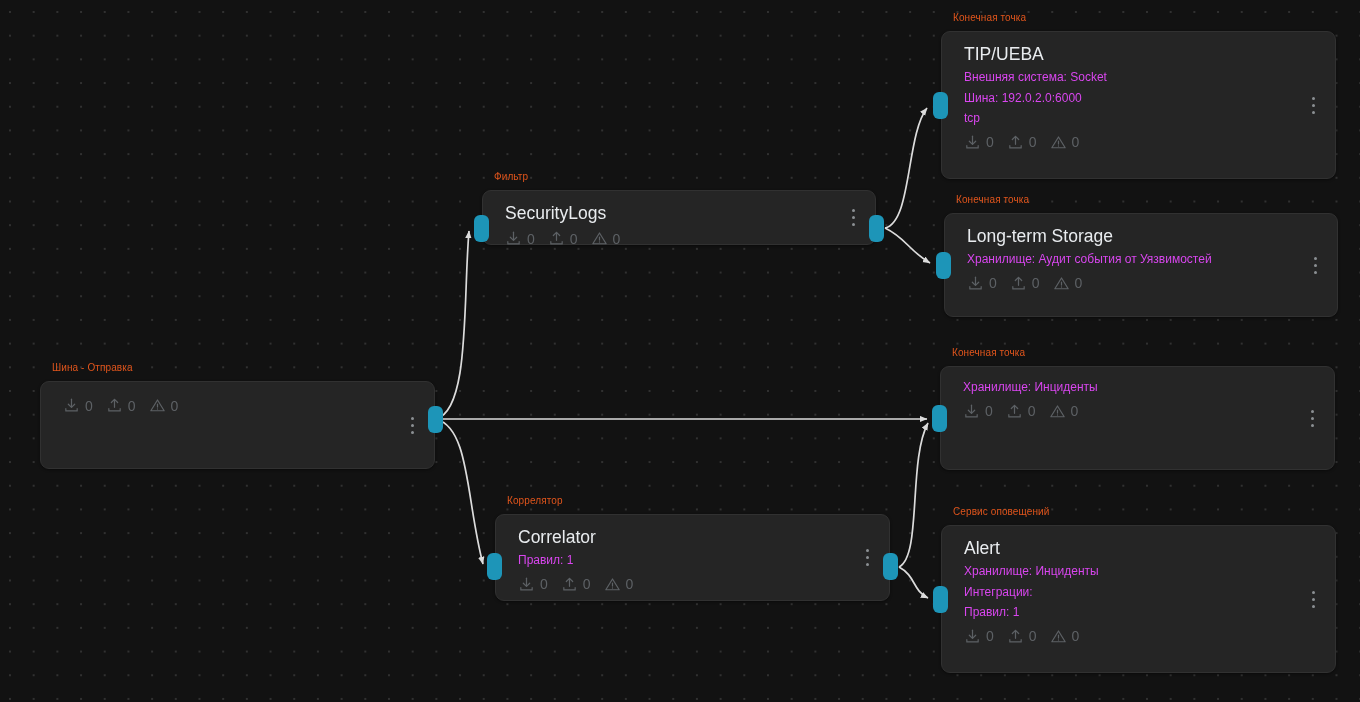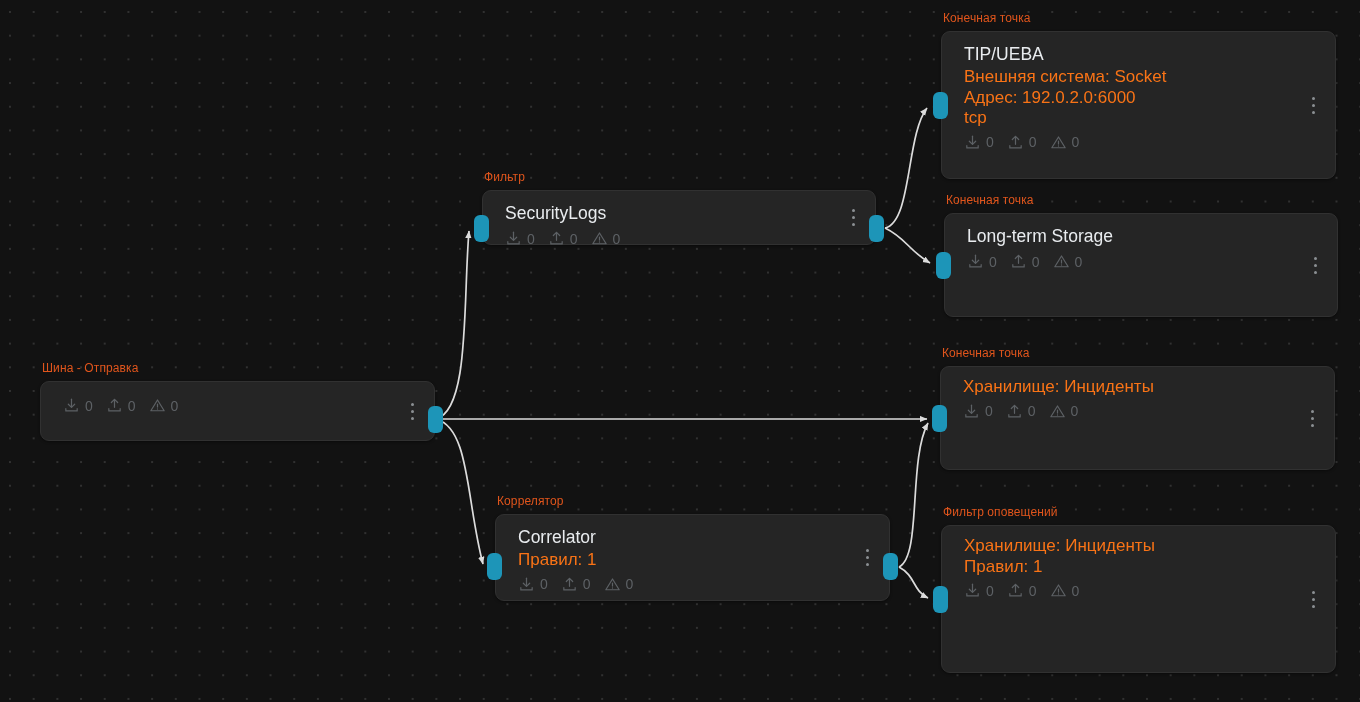--- a/index.html
+++ b/index.html
@@ -31,23 +31,23 @@
     z-index: 1;
   }
 
   
   .node {
     position: absolute;
     z-index: 2;
   }
   .node-label {
     position: absolute;
-    left: 2px;
+    left: 12px;
     top: -22px;
-    font-size: 12px;
+    font-size: 10px;
     color: #e0551c;
     white-space: nowrap;
     letter-spacing: 0.1px;
     line-height: 18px;
   }
   .card {
     position: absolute;
     left: 0;
     top: 0;
     width: 100%;
@@ -66,22 +66,22 @@
   }
   .node-title {
     font-size: 17.5px;
     color: #e9ecef;
     line-height: 24px;
     margin: 0 0 1px 0;
     white-space: nowrap;
     font-weight: 400;
   }
   .node-sub {
-    font-size: 17px;
-    color: #f97316;
+    font-size: 12px;
+    color: #d946ef;
     line-height: 20.5px;
     white-space: nowrap;
   }
 
   
   .stats {
     display: flex;
     align-items: center;
     gap: 13px;
     margin-top: 5px;
@@ -156,21 +156,21 @@
       <path d="M 885,228 C 912,222 906,135 927,108"></path>
 
       <path d="M 885,228 C 906,238 908,250 930,263"></path>
 
       <path d="M 899,567 C 922,556 908,460 928,423"></path>
 
       <path d="M 899,567 C 916,576 912,590 928,598"></path>
     </g>
   </svg>
 
-<div class="node" style="left: 40px; top: 381px; width: 395px; height: 60px;">
+<div class="node" style="left: 40px; top: 381px; width: 395px; height: 88px;">
       <div class="node-label">Шина - Отправка</div>
       <div class="card">
         <div class="card-inner">
           <div class="stats">
             <div class="stat">
               <span>
                 <svg width="17" height="17" viewBox="0 0 24 24" fill="none" stroke="#5d6165" stroke-width="1.7" stroke-linecap="round" stroke-linejoin="round">
                   <path d="M12 3v11"></path>
                   <path d="M7.5 10.2 12 14.6l4.5-4.4"></path>
                   <path d="M4 16.5v3.2h16v-3.2"></path>
@@ -302,21 +302,21 @@
       </div>
       <div class="port left" style="top: 38.5px;"></div>
       <div class="port right" style="top: 38.5px;"></div>
     </div>
     <div class="node" style="left: 941px; top: 31px; width: 395px; height: 148px;">
       <div class="node-label">Конечная точка</div>
       <div class="card">
         <div class="card-inner">
           <div class="node-title">TIP/UEBA</div>
           <div class="node-sub">Внешняя система: Socket</div>
-          <div class="node-sub">Адрес: 192.0.2.0:6000</div>
+          <div class="node-sub">Шина: 192.0.2.0:6000</div>
           <div class="node-sub">tcp</div>
           <div class="stats">
             <div class="stat">
               <span>
                 <svg width="17" height="17" viewBox="0 0 24 24" fill="none" stroke="#5d6165" stroke-width="1.7" stroke-linecap="round" stroke-linejoin="round">
                   <path d="M12 3v11"></path>
                   <path d="M7.5 10.2 12 14.6l4.5-4.4"></path>
                   <path d="M4 16.5v3.2h16v-3.2"></path>
                 </svg>
               </span>
@@ -350,20 +350,21 @@
           </div>
         </div>
       </div>
       <div class="port left" style="top: 60.5px;"></div>
     </div>
     <div class="node" style="left: 944px; top: 213px; width: 394px; height: 104px;">
       <div class="node-label">Конечная точка</div>
       <div class="card">
         <div class="card-inner">
           <div class="node-title">Long-term Storage</div>
+          <div class="node-sub">Хранилище: Аудит события от Уязвимостей</div>
           <div class="stats">
             <div class="stat">
               <span>
                 <svg width="17" height="17" viewBox="0 0 24 24" fill="none" stroke="#5d6165" stroke-width="1.7" stroke-linecap="round" stroke-linejoin="round">
                   <path d="M12 3v11"></path>
                   <path d="M7.5 10.2 12 14.6l4.5-4.4"></path>
                   <path d="M4 16.5v3.2h16v-3.2"></path>
                 </svg>
               </span>
               <span class="stat-val">0</span>
@@ -438,24 +439,26 @@
           <div class="kebab">
             <i></i>
             <i></i>
             <i></i>
           </div>
         </div>
       </div>
       <div class="port left" style="top: 38.5px;"></div>
     </div>
     <div class="node" style="left: 941px; top: 525px; width: 395px; height: 148px;">
-      <div class="node-label">Фильтр оповещений</div>
-      <div class="card">
-        <div class="card-inner">
+      <div class="node-label">Сервис оповещений</div>
+      <div class="card">
+        <div class="card-inner">
+          <div class="node-title">Alert</div>
           <div class="node-sub">Хранилище: Инциденты</div>
+          <div class="node-sub">Интеграции:</div>
           <div class="node-sub">Правил: 1</div>
           <div class="stats">
             <div class="stat">
               <span>
                 <svg width="17" height="17" viewBox="0 0 24 24" fill="none" stroke="#5d6165" stroke-width="1.7" stroke-linecap="round" stroke-linejoin="round">
                   <path d="M12 3v11"></path>
                   <path d="M7.5 10.2 12 14.6l4.5-4.4"></path>
                   <path d="M4 16.5v3.2h16v-3.2"></path>
                 </svg>
               </span>

